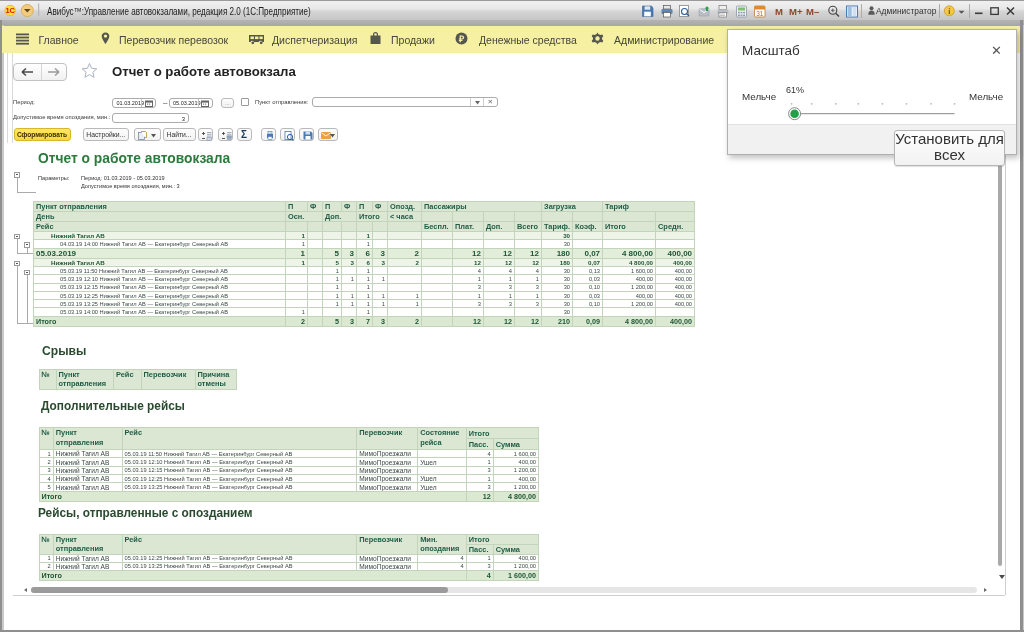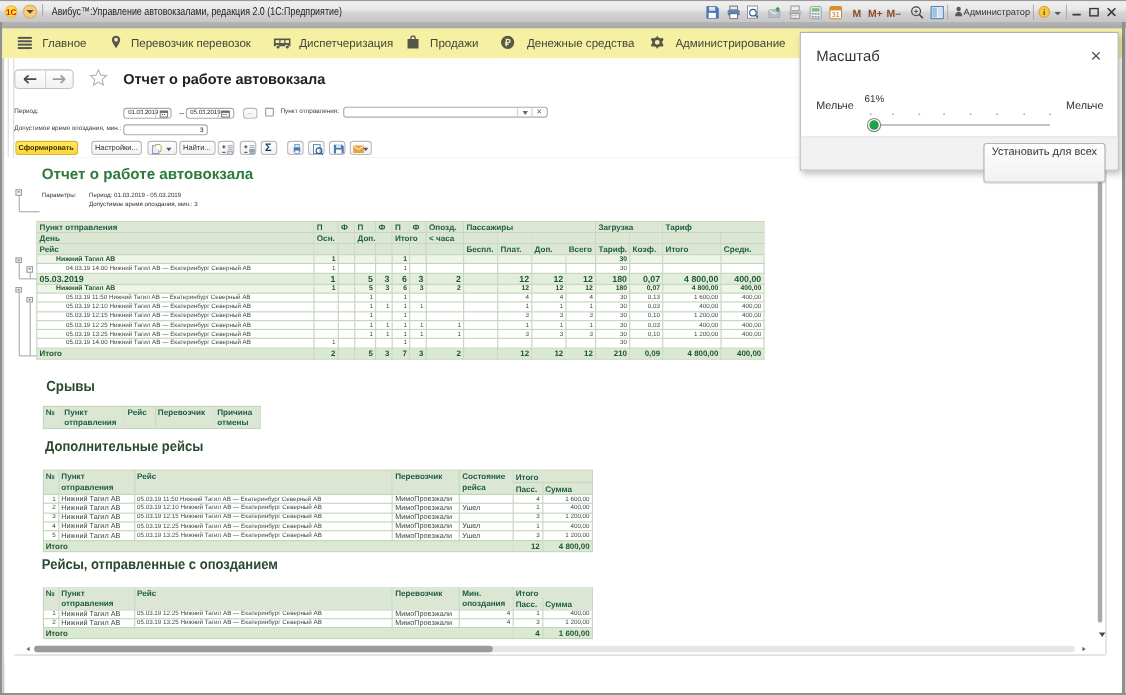--- a/index.html
+++ b/index.html
@@ -76,21 +76,21 @@
 #tabbar{position:absolute;left:2px;top:604px;width:1020px;height:26px;background:#efefed;border-top:1px solid #c9c9c9}
 .tab{position:absolute;top:0;height:26px;font-size:9.6px;color:#2b2b2b;white-space:nowrap}
 .tabsep{position:absolute;top:3px;width:1px;height:20px;background:#cfcfcf}
 .tabx{color:#4a4a4a;font-size:9.5px;font-weight:bold}
 
 
 #popup{position:absolute;left:727px;top:29px;width:290px;height:125.5px;background:#fff;border:1px solid #b0b0b0;box-shadow:2px 3px 6px rgba(0,0,0,.25)}
 #pp-title{position:absolute;left:14px;top:13px;font-size:13.5px;color:#333}
 #pp-x{position:absolute;left:263px;top:13px;font-size:13px;color:#555}
 #pp-foot{position:absolute;left:0;top:94px;width:288px;height:29.5px;background:#f1f1f1;border-top:1px solid #e2e2e2}
-#pp-btn{position:absolute;left:166px;top:4.5px;width:111px;height:36px;background:linear-gradient(180deg,#fefefe,#f2f2f2);border:1px solid #b5b5b5;border-radius:3px;font-size:10px;color:#333;text-align:center;line-height:16.5px;box-shadow:0 1px 1px rgba(0,0,0,.12)}
+#pp-btn{position:absolute;left:166px;top:4.5px;width:111px;height:36px;background:linear-gradient(180deg,#fefefe,#f2f2f2);border:1px solid #b5b5b5;border-radius:3px;font-size:15px;color:#333;text-align:center;line-height:16.5px;box-shadow:0 1px 1px rgba(0,0,0,.12)}
 </style>
 </head>
 <body>
 <div id="app">
 
   <div id="titlebar">
     <svg class="tb-ico" style="left:0;top:0;width:40px;height:20px" viewBox="0 0 40 20">
       <circle cx="10.2" cy="9.5" r="5.2" fill="#ffe23a" stroke="#e3c22e" stroke-width="1"></circle>
       <text x="10.2" y="12.2" font-size="7.5" font-weight="bold" fill="#e01010" text-anchor="middle" font-family="Liberation Sans">1С</text>
       <circle cx="27.3" cy="9.5" r="6" fill="#f5cb7e" stroke="#d9ae5f" stroke-width="1"></circle>

